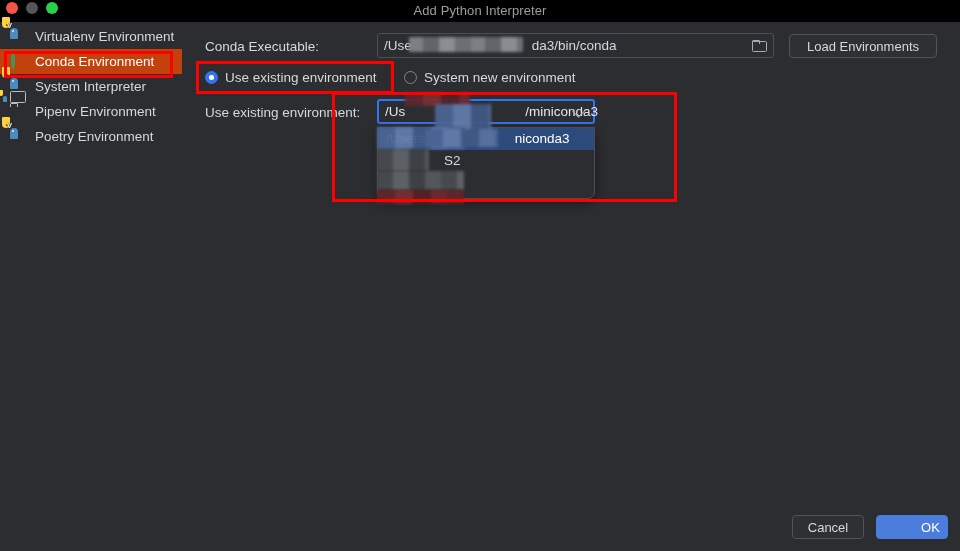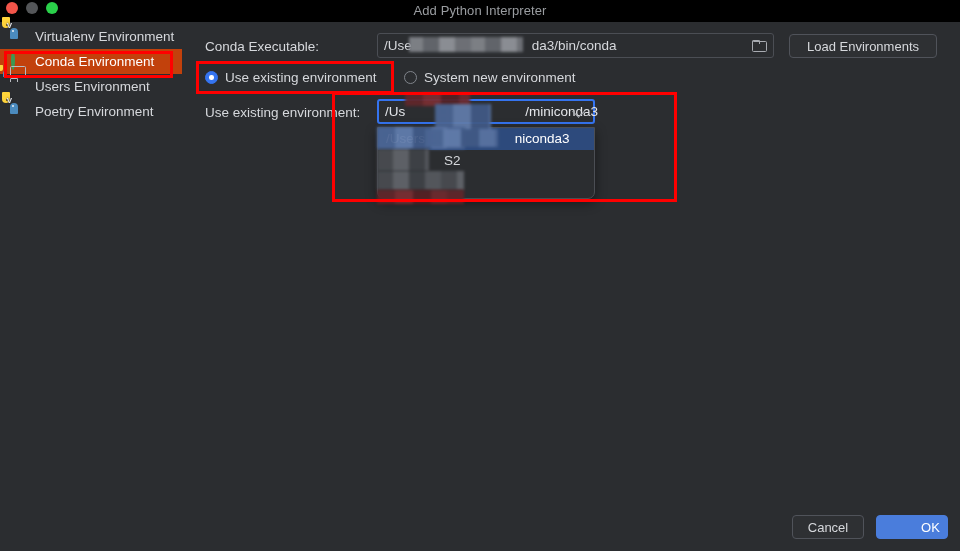--- a/index.html
+++ b/index.html
@@ -368,32 +368,38 @@
       <span>Virtualenv Environment</span>
     </div>
 
     <div class="side-item selected">
       <span class="side-ico">
         <span class="conda-ring"></span>
       </span>
       <span>Conda Environment</span>
     </div>
 
+    <div class="side-item">
+      <span class="side-ico">
+        <span class="py"><span class="pb"></span><span class="py2"></span><span class="dot1"></span><span class="dot2"></span></span>
+      </span>
+      <span>System Interpreter</span>
+    </div>
 
     <div class="side-item">
       <span class="side-ico">
         <span class="folder-ico">
           <span class="ftab"></span><span class="fbody"></span>
           <span class="fpy"><span class="py" style="width:8px;height:8px">
             <span class="pb" style="width:4px;height:6px"></span>
             <span class="py2" style="width:4px;height:6px"></span>
           </span></span>
         </span>
       </span>
-      <span>Users Environment</span>
+      <span>Pipenv Environment</span>
     </div>
 
     <div class="side-item">
       <span class="side-ico">
         <span class="py"><span class="pb"></span><span class="py2"></span><span class="dot1"></span><span class="dot2"></span><span class="vbadge">V</span></span>
       </span>
       <span>Poetry Environment</span>
     </div>
   </div>
 

